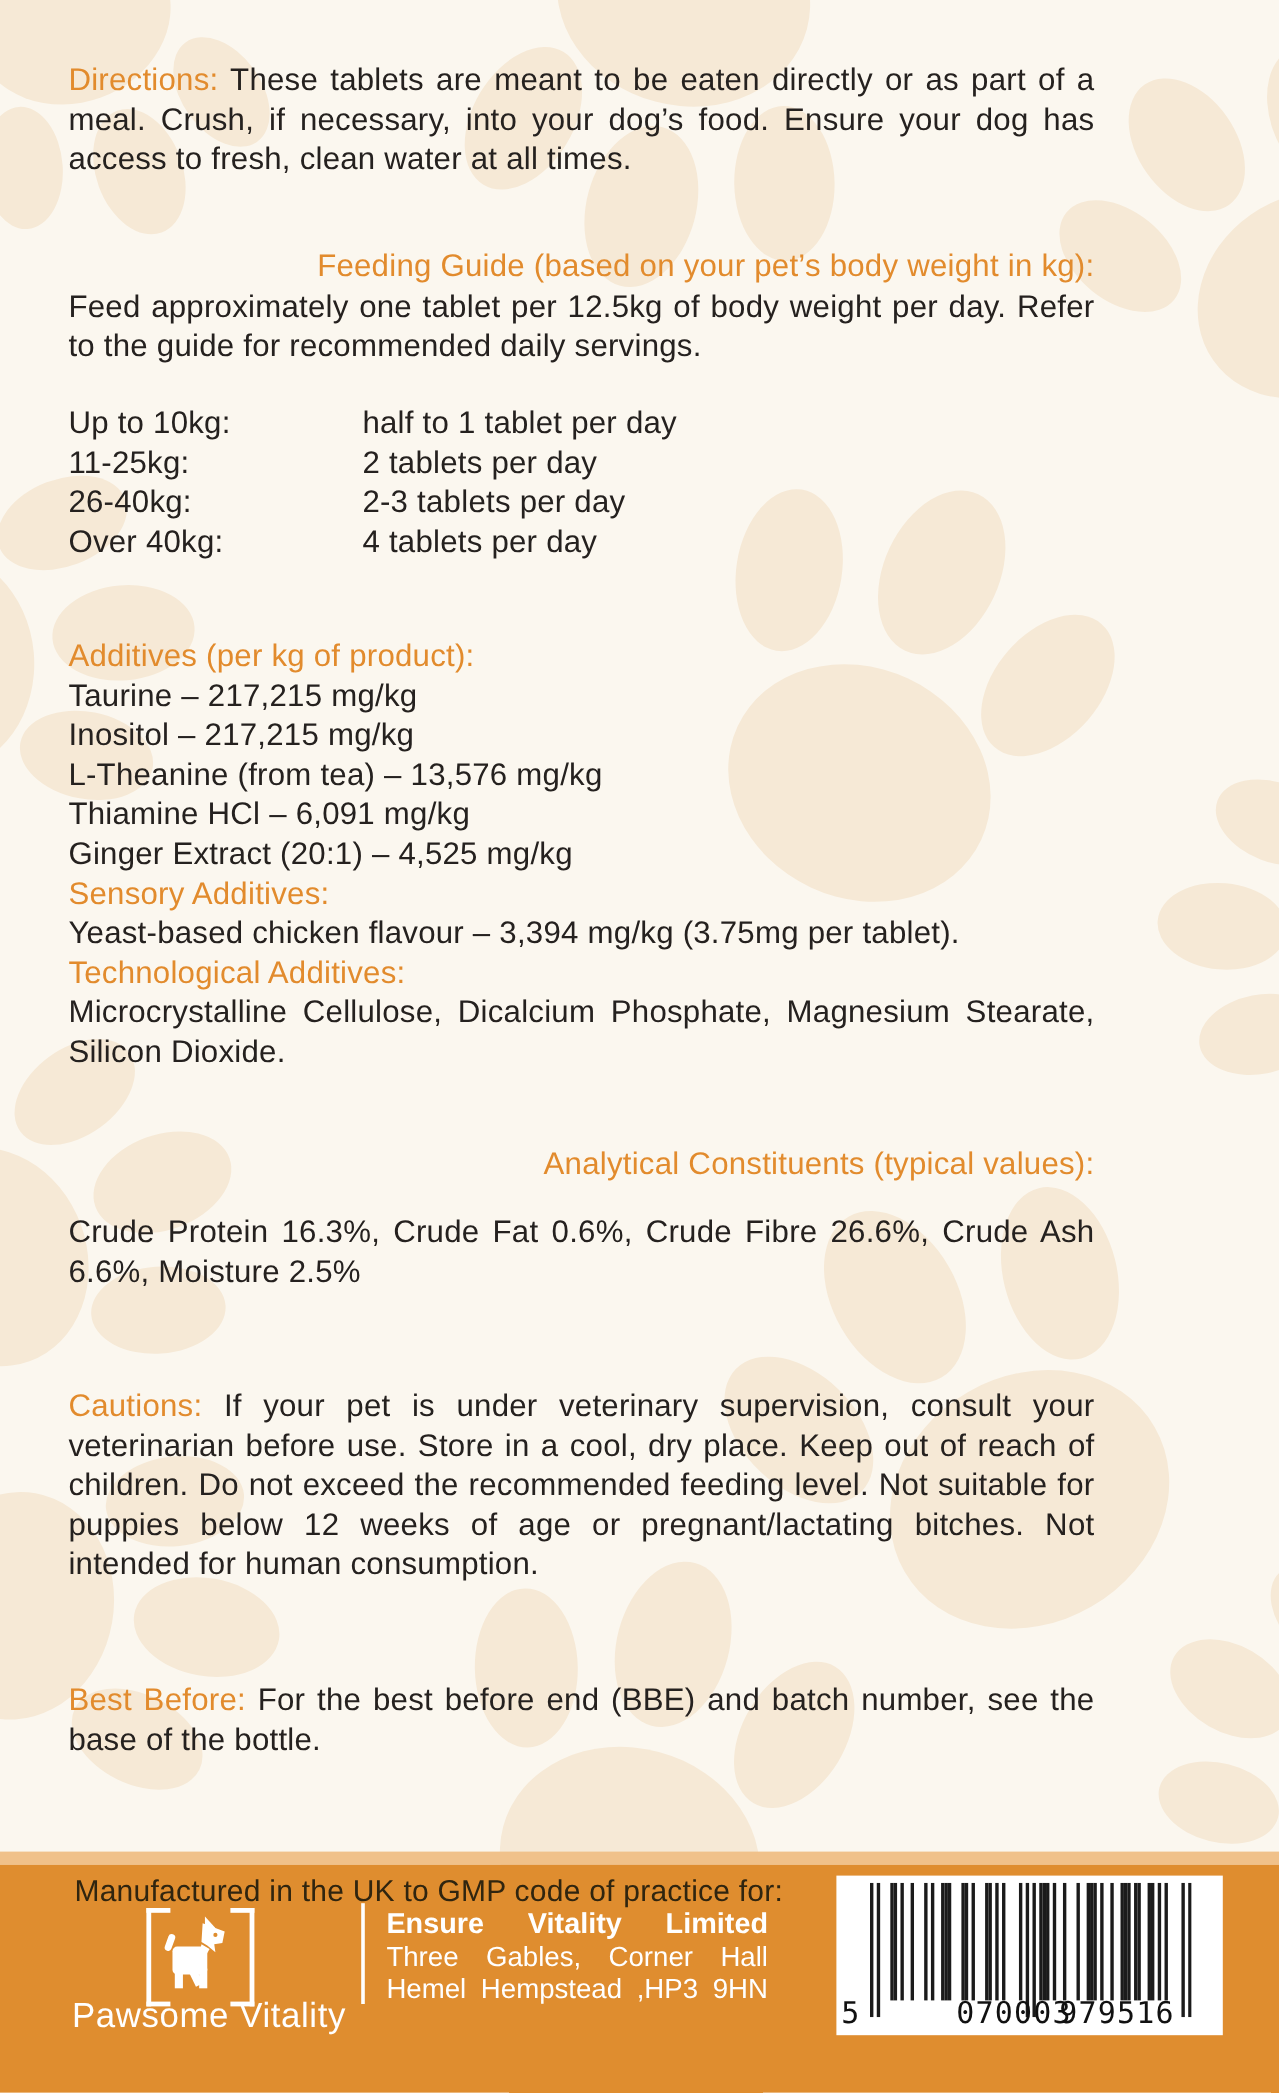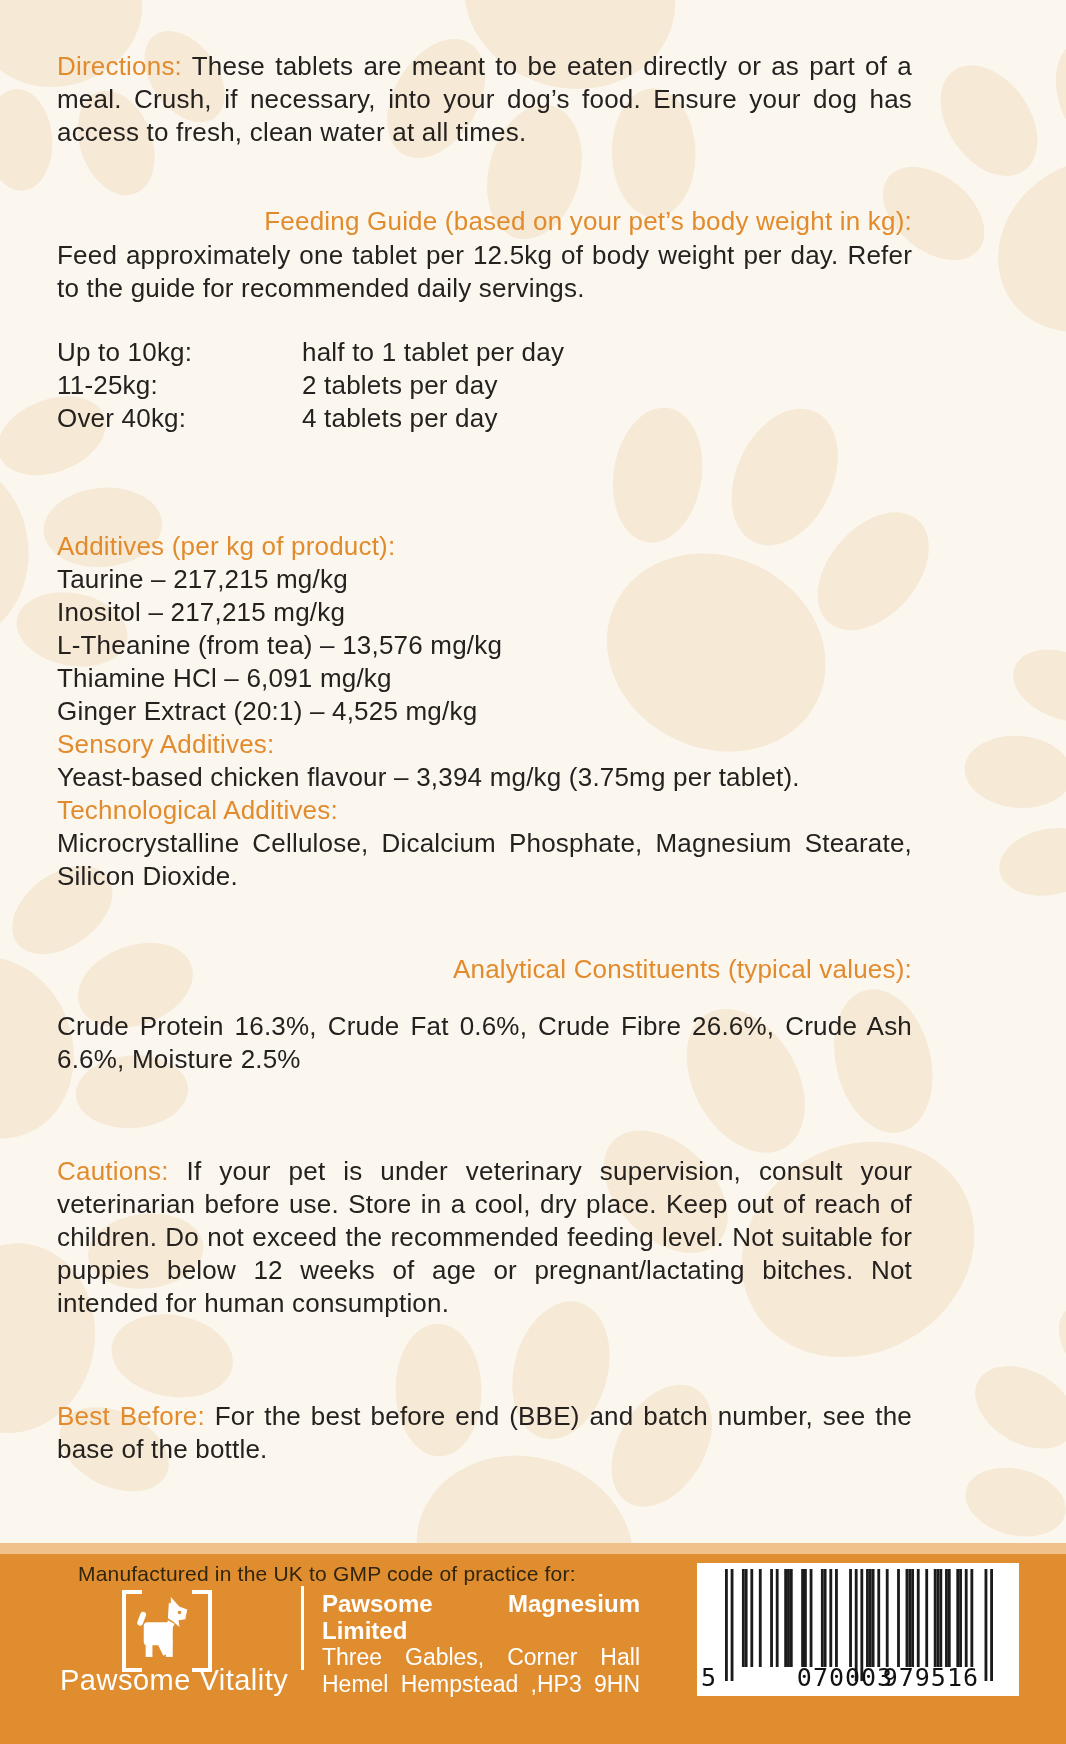--- a/index.html
+++ b/index.html
@@ -19,21 +19,21 @@
     text-align:justify;
   }
   .accent{color:#e28b2d;font-weight:400;}
   .hline{white-space:nowrap;text-align:right;}
   .plain{text-align:left;}
   .frow{display:flex;}
   .frow .w{width:245px;flex:0 0 245px;}
   
   .footer-stripe{position:absolute;left:0;top:1543px;width:1066px;height:11px;background:#f0c18a;}
   .footer{position:absolute;left:0;top:1554px;width:1066px;height:190px;background:#df8d2f;}
-  .manufactured{position:absolute;left:62px;top:8px;font-size:21px;color:#30250f;letter-spacing:.2px;margin-left:16px;}
+  .manufactured{position:absolute;left:62px;top:8px;font-size:25px;color:#30250f;letter-spacing:.2px;}
   .bracket{position:absolute;width:16px;height:74px;top:36px;}
   .bracket.bl{left:122px;border-left:4px solid #fff;border-top:4px solid #fff;border-bottom:4px solid #fff;}
   .bracket.br{left:192px;border-right:4px solid #fff;border-top:4px solid #fff;border-bottom:4px solid #fff;}
   .dog{position:absolute;left:136px;top:40px;width:58px;height:64px;}
   .brand{position:absolute;left:60px;top:110px;width:260px;font-size:29px;color:#fff;letter-spacing:.5px;}
   .divider{position:absolute;left:301px;top:32px;width:3px;height:84px;background:#fff;}
   .address{position:absolute;left:322px;top:36px;width:318px;color:#fff;font-size:23px;line-height:27px;
            text-align:justify;}
   .address div{text-align-last:justify;}
   .address .co{font-weight:700;font-size:24px;}
@@ -105,20 +105,24 @@
   <div class="sec plain" style="top:336px">
     <div class="frow">
       <span class="w">Up to 10kg:</span>
       <span>half to 1 tablet per day</span>
     </div>
     <div class="frow">
       <span class="w">11-25kg:</span>
       <span>2 tablets per day</span>
     </div>
     <div class="frow">
+      <span class="w">26-40kg:</span>
+      <span>2-3 tablets per day</span>
+    </div>
+    <div class="frow">
       <span class="w">Over 40kg:</span>
       <span>4 tablets per day</span>
     </div>
   </div>
 
   <div class="sec plain" style="top:530px">
     <div class="accent">Additives (per kg of product):</div>
     <div>Taurine – 217,215 mg/kg</div>
     <div>Inositol – 217,215 mg/kg</div>
     <div>L-Theanine (from tea) – 13,576 mg/kg</div>
@@ -160,21 +164,21 @@
         <rect x="20" y="46" width="7" height="18" transform="rotate(-26 23.5 46)"></rect>
       </g>
       <circle cx="45" cy="19" r="1.8" fill="#df8d2f"></circle>
     </svg>
     <div class="bracket br"></div>
     <div class="brand">Pawsome Vitality</div>
 
     <div class="divider"></div>
 
     <div class="address">
-      <div class="co">Pawsome Magnesium Limited</div>
+      <div class="co">Ensure Vitality Limited</div>
       <div>Three Gables, Corner Hall</div>
       <div>Hemel Hempstead ,HP3 9HN</div>
     </div>
 
     <div class="barcode-box">
       <svg class="barcode-bars" id="barcode-bars" viewBox="0 0 95 112" preserveAspectRatio="none">
           <rect x="0" y="0" width="1" height="112" fill="#1b1b1b"></rect>
           <rect x="2" y="0" width="1" height="112" fill="#1b1b1b"></rect>
           <rect x="6" y="0" width="1" height="98" fill="#1b1b1b"></rect>
           <rect x="7" y="0" width="1" height="98" fill="#1b1b1b"></rect>

